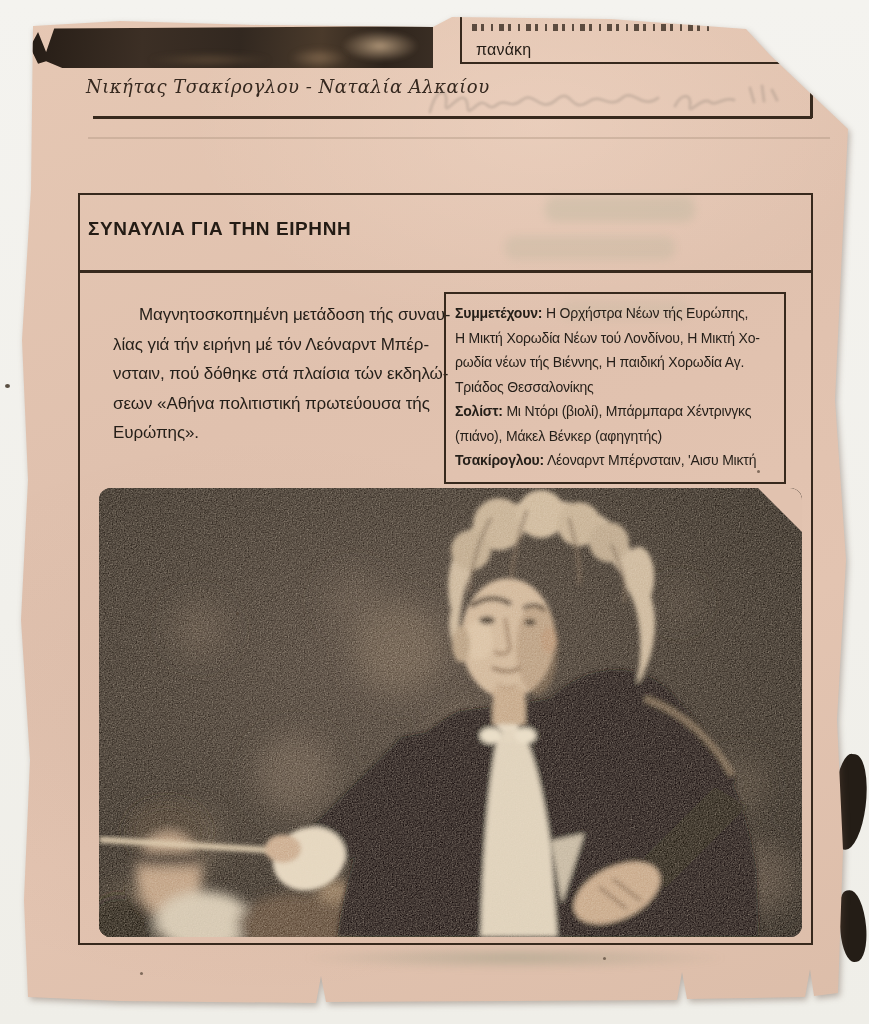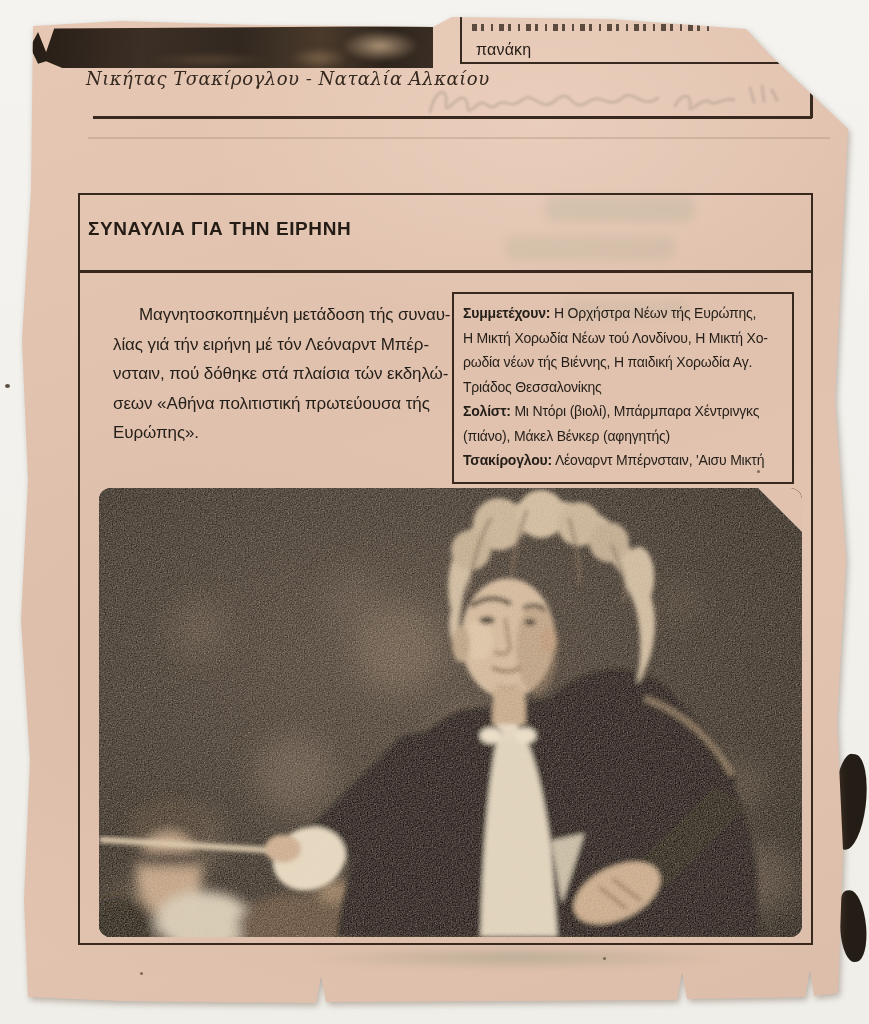--- a/index.html
+++ b/index.html
@@ -45,21 +45,21 @@
 
   
   .prev-box{position:absolute;left:460px;top:-16px;width:326px;height:76px;
     border:2px solid var(--rule);}
   .prev-box .cutrow{position:absolute;left:10px;top:38px;width:240px;height:7px;opacity:.85;
     background:repeating-linear-gradient(90deg,#43352a 0 5px,transparent 5px 9px,#43352a 9px 12px,transparent 12px 19px,#43352a 19px 21px,transparent 21px 27px);}
   .prev-box .frag-label{position:absolute;left:14px;bottom:3px;font-size:16px;letter-spacing:.2px;color:#241c15;}
   .frame-v{position:absolute;left:810px;top:16px;width:2.5px;height:102px;background:var(--rule);}
   .frame-h{position:absolute;left:93px;top:116px;width:719px;height:2.5px;background:var(--rule);}
 
-  .caption{position:absolute;left:86px;top:68px;width:420px;
+  .caption{position:absolute;left:86px;top:76px;width:420px;
     font-family:"DejaVu Serif",serif;font-style:italic;font-size:18px;
     letter-spacing:.5px;color:#35281f;}
 
   .crease{position:absolute;left:88px;top:137px;width:742px;height:1.5px;background:#ac937f;opacity:.4;}
 
   .ghost{position:absolute;border-radius:10px;background:#8ba383;filter:blur(4px);}
   .g1{left:545px;top:196px;width:150px;height:26px;opacity:.18;}
   .g2{left:505px;top:236px;width:170px;height:24px;opacity:.15;}
   .g3{left:560px;top:300px;width:130px;height:20px;opacity:.10;}
   .ghost-writing{position:absolute;left:420px;top:66px;opacity:.3;filter:blur(1.1px);}
@@ -73,21 +73,21 @@
   .listing-title{margin-top:23px;text-align:left;font-weight:bold;font-size:19px;
     letter-spacing:.6px;color:#241c15;transform:translateX(8px);}
   .inner-divider{position:absolute;left:-1px;top:75px;width:calc(100% + 2px);height:2.5px;background:var(--rule);}
 
   .left-col{position:absolute;left:17px;top:89px;width:372px;}
   .description{margin:16px;font-size:17px;line-height:29.5px;letter-spacing:-.1px;
     white-space:pre-line;text-indent:26px;color:#241e18;}
   .program-note{margin:17px 0 0 0;font-size:15px;line-height:26px;letter-spacing:-.1px;
     white-space:pre-line;color:#241e18;}
 
-  .credits-box{position:absolute;left:372px;top:97px;width:342px;box-sizing:border-box;
+  .credits-box{position:absolute;left:364px;top:97px;width:342px;box-sizing:border-box;
     border:2px solid var(--rule);padding:7px 18px 9px 9px;
     font-size:14px;line-height:24.5px;letter-spacing:-.2px;color:#241e18;}
   .credits-box b{font-weight:bold;}
   .credit-lines{white-space:pre-line;}
 
   .photo{position:absolute;left:19px;top:293px;width:703px;height:449px;
     border-radius:12px;overflow:hidden;background:#2c2520;}
   .photo svg{display:block;}
   .corner-cut{position:absolute;right:-1px;top:-1px;width:0;height:0;
     border-top:46px solid var(--paper);border-left:46px solid transparent;}

